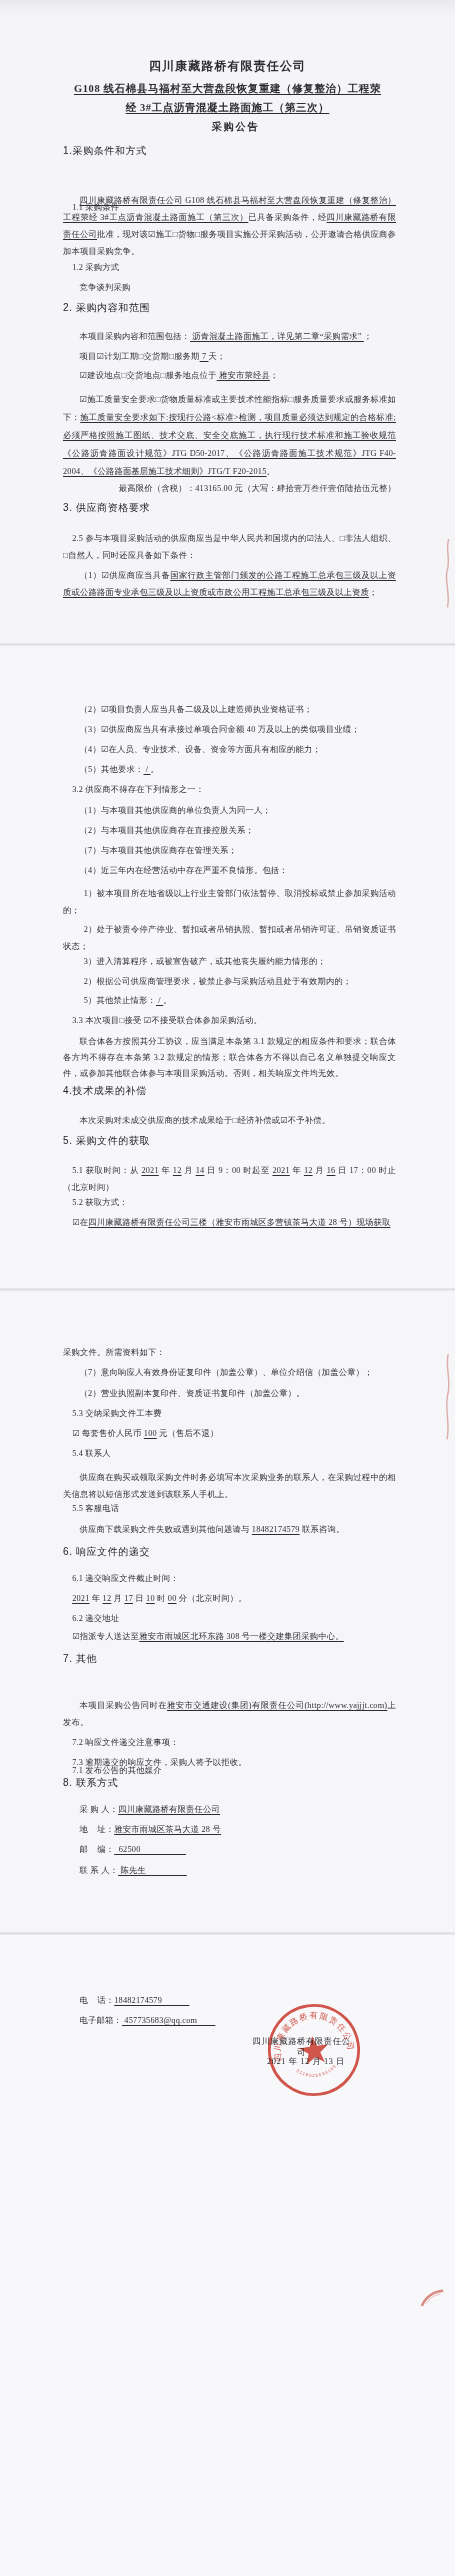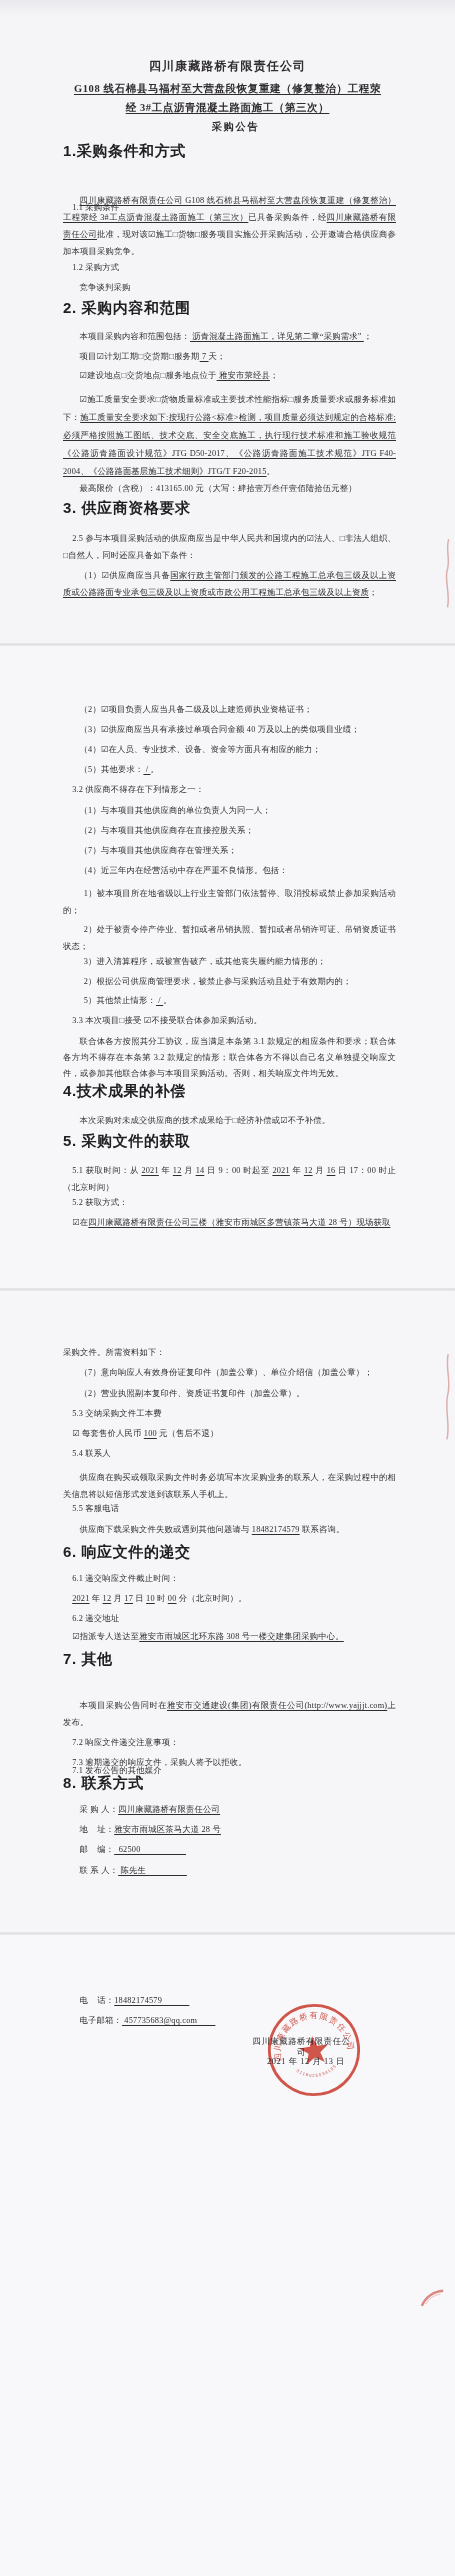--- a/index.html
+++ b/index.html
@@ -21,21 +21,21 @@
 
   .blk{position:absolute;left:63px;width:333px;
     font-size:8.3px;line-height:12.5px;letter-spacing:0.2px;color:#2f2d30;}
   .para{line-height:17px;text-align:justify;}
   .para32{line-height:18px;text-align:justify;}
   .para28{line-height:16px;text-align:justify;}
   .indent2{text-indent:2em;}
   .indent25{text-indent:2.5em;}
   .ind1{text-indent:1.1em;}
   .h{font-family:"Liberation Sans","DejaVu Sans",sans-serif;
-     font-weight:700;font-size:15px;color:#1f1e21;letter-spacing:0.6px;}
+     font-weight:400;font-size:10px;color:#1f1e21;letter-spacing:0.6px;}
   .c{left:0;width:455px;text-align:center;}
   .c-company{font-size:12px;font-weight:600;letter-spacing:1.1px;}
   .c-ptitle{font-size:10.5px;font-weight:700;letter-spacing:0.6px;}
   .c-doctype{font-size:10.2px;font-weight:600;letter-spacing:1.7px;}
   .u{text-decoration:underline;text-underline-offset:2.3px;text-decoration-thickness:0.6px;}
 
   .sig{position:absolute;font-size:8.3px;color:#2f2d30;letter-spacing:0.6px;}
   #sig-company{top:2036px;left:249px;width:105px;text-align:center;}
   #sig-date{top:2056px;left:266px;width:80px;text-align:center;}
 
@@ -66,21 +66,21 @@
     <div class="blk h" style="top: 145px;"><span>1.采购条件和方式</span></div>
     <div class="blk ind1" style="top: 170px; margin-top: 32px;"><span>1.1 采购条件</span></div>
     <div class="blk para indent2" style="top: 192px;"><span class="u">四川康藏路桥有限责任公司 G108 线石棉县马福村至大营盘段恢复重建（修复整治）工程荥经 3#工点沥青混凝土路面施工（第三次）</span><span>已具备采购条件，经</span><span class="u">四川康藏路桥有限责任公司</span><span>批准，现对该☑施工□货物□服务项目实施公开采购活动，公开邀请合格供应商参加本项目采购竞争。</span></div>
     <div class="blk ind1" style="top: 262px;"><span>1.2 采购方式</span></div>
     <div class="blk indent2" style="top: 282px;"><span>竞争谈判采购</span></div>
     <div class="blk h" style="top: 302px;"><span>2. 采购内容和范围</span></div>
     <div class="blk indent2" style="top: 331px;"><span>本项目采购内容和范围包括：</span><span class="u"> 沥青混凝土路面施工，详见第二章“采购需求” </span><span>；</span></div>
     <div class="blk indent2" style="top: 351px;"><span>项目☑计划工期□交货期□服务期</span><span class="u"> 7 </span><span>天；</span></div>
     <div class="blk indent2" style="top: 370px;"><span>☑建设地点□交货地点□服务地点位于</span><span class="u"> 雅安市荥经县</span><span>；</span></div>
     <div class="blk para32 indent2" style="top: 391px;"><span>☑施工质量安全要求□货物质量标准或主要技术性能指标□服务质量要求或服务标准如下：</span><span class="u">施工质量安全要求如下:按现行公路&lt;标准&gt;检测，项目质量必须达到规定的合格标准;必须严格按照施工图纸、技术交底、安全交底施工，执行现行技术标准和施工验收规范《公路沥青路面设计规范》JTG D50-2017、《公路沥青路面施工技术规范》JTG F40-2004、《公路路面基层施工技术细则》JTG/T F20-2015</span><span>。</span></div>
-    <div class="blk indent2" style="top: 483px;"><span>最高限价（含税）：413165.00 元（大写：肆拾壹万叁仟壹佰陆拾伍元整）</span></div>
+    <div class="blk indent2" style="top: 483px; text-align: right;"><span>最高限价（含税）：413165.00 元（大写：肆拾壹万叁仟壹佰陆拾伍元整）</span></div>
     <div class="blk h" style="top: 502px;"><span>3. 供应商资格要求</span></div>
     <div class="blk para ind1" style="top: 530px;"><span>2.5 参与本项目采购活动的供应商应当是中华人民共和国境内的☑法人、□非法人组织、□自然人，同时还应具备如下条件：</span></div>
     <div class="blk para indent2" style="top: 567px;"><span>（1）☑供应商应当具备</span><span class="u">国家行政主管部门颁发的公路工程施工总承包三级及以上资质或公路路面专业承包三级及以上资质或市政公用工程施工总承包三级及以上资质</span><span>；</span></div>
     <div class="blk indent2" style="top: 704px;"><span>（2）☑项目负责人应当具备二级及以上建造师执业资格证书；</span></div>
     <div class="blk indent2" style="top: 724px;"><span>（3）☑供应商应当具有承接过单项合同金额 40 万及以上的类似项目业绩；</span></div>
     <div class="blk indent2" style="top: 744px;"><span>（4）☑在人员、专业技术、设备、资金等方面具有相应的能力；</span></div>
     <div class="blk indent2" style="top: 764px;"><span>（5）其他要求：</span><span class="u"> / </span><span>。</span></div>
     <div class="blk ind1" style="top: 784px;"><span>3.2 供应商不得存在下列情形之一：</span></div>
     <div class="blk indent2" style="top: 805px;"><span>（1）与本项目其他供应商的单位负责人为同一人；</span></div>
     <div class="blk indent2" style="top: 825px;"><span>（2）与本项目其他供应商存在直接控股关系；</span></div>

